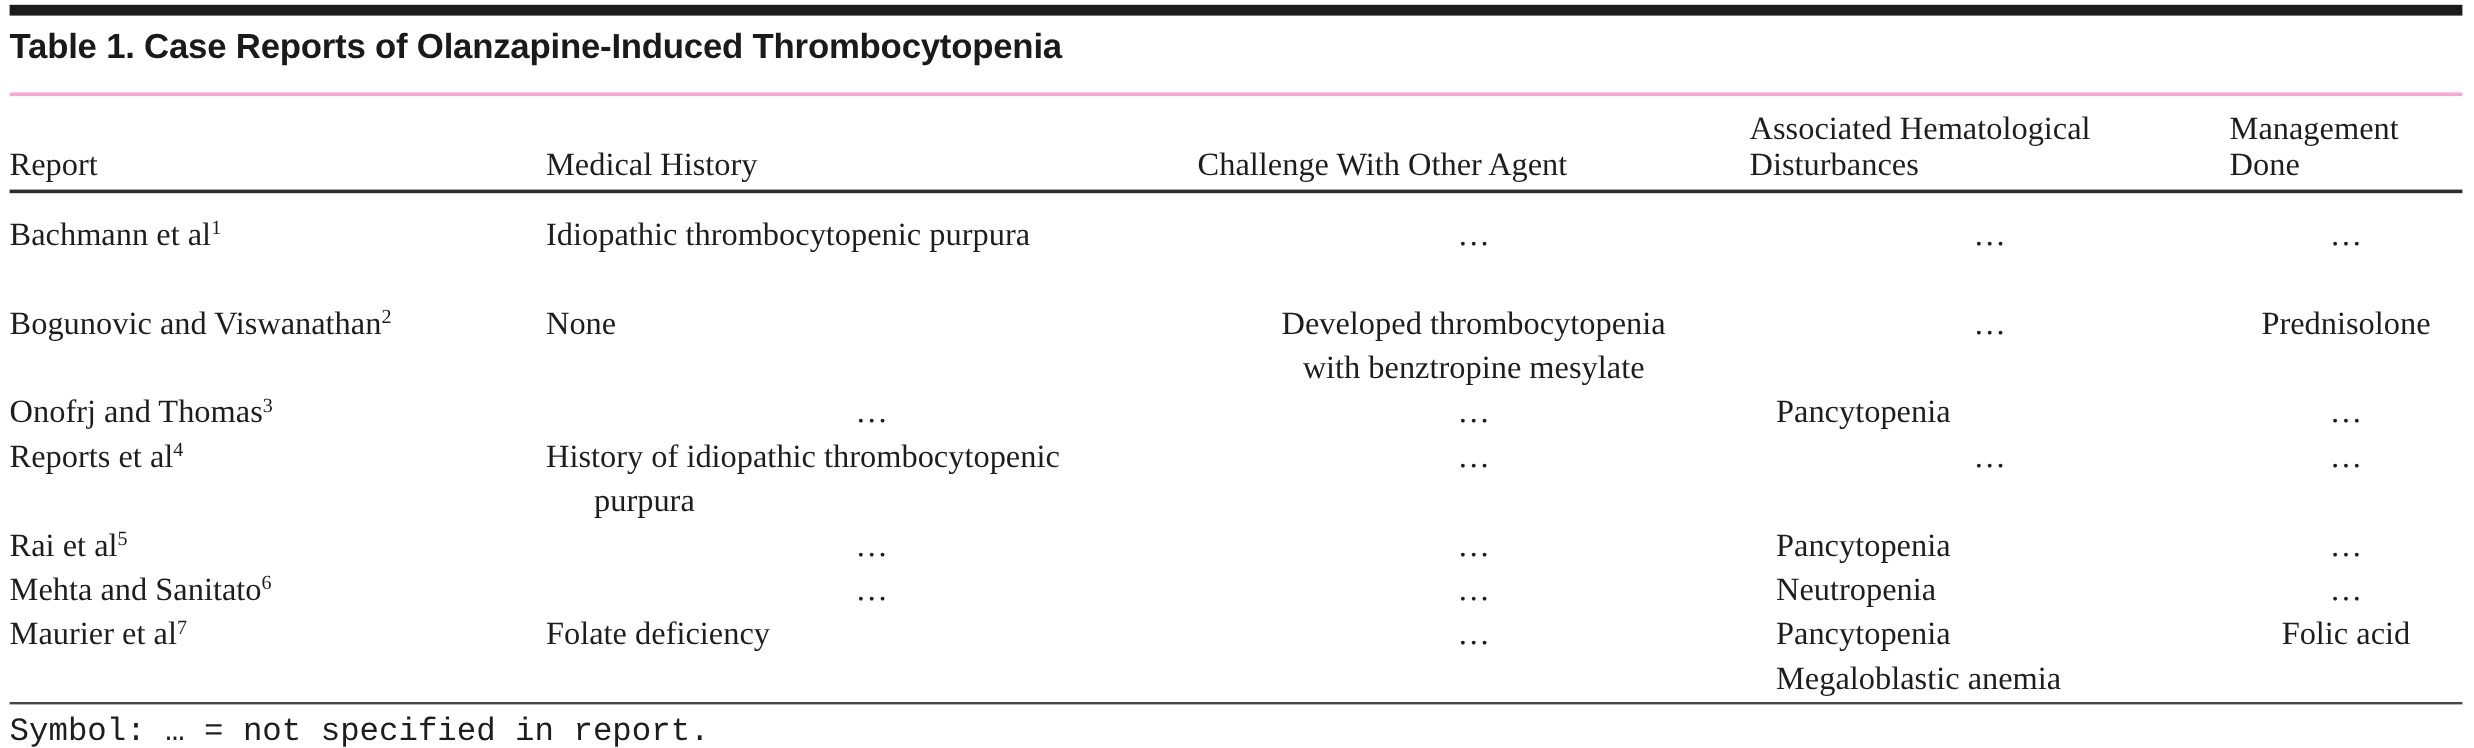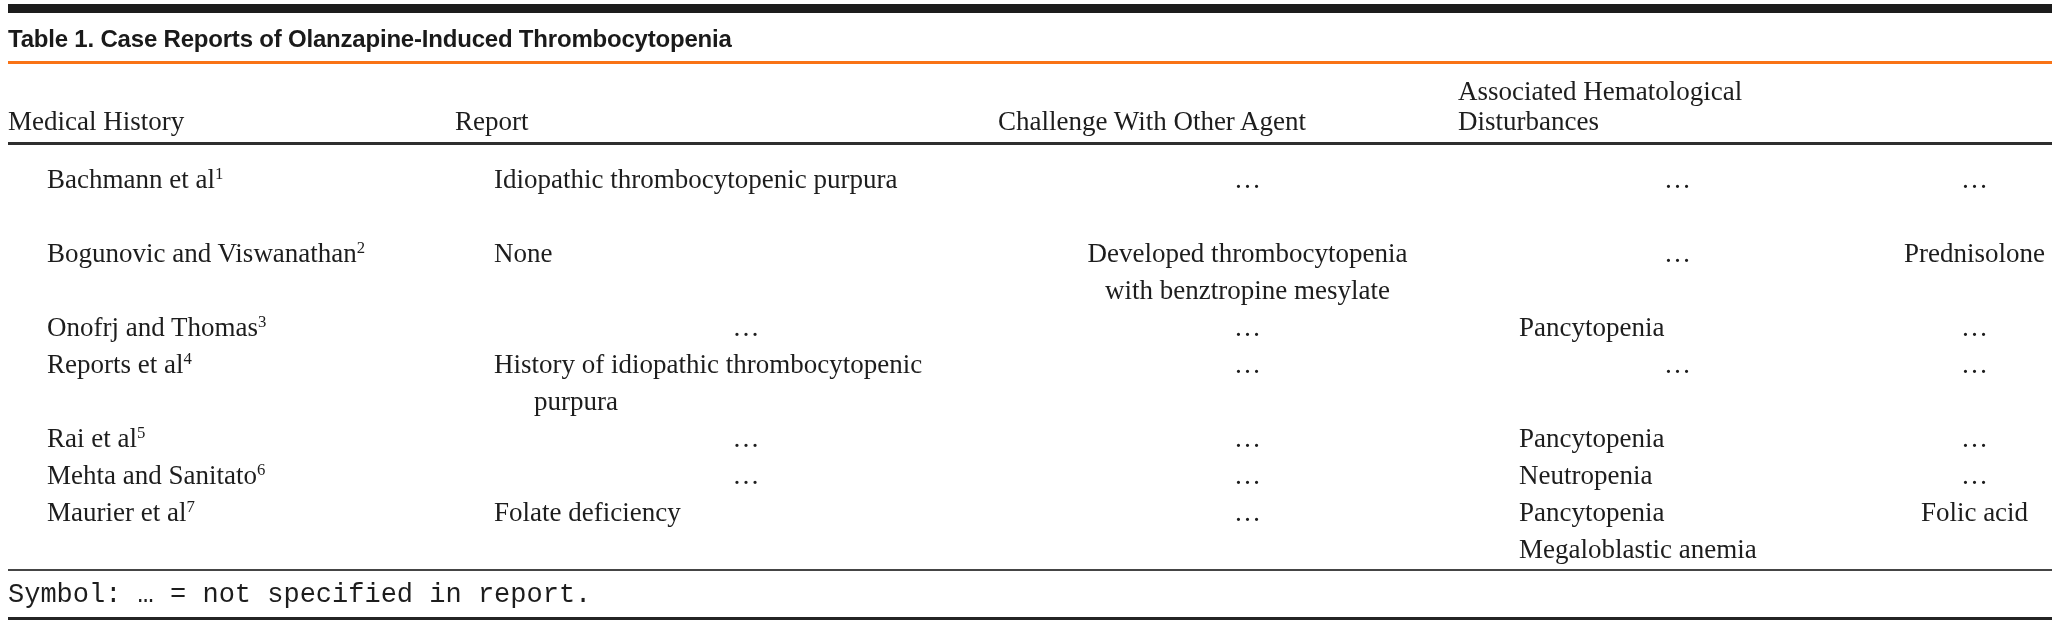--- a/index.html
+++ b/index.html
@@ -12,44 +12,44 @@
     overflow:hidden;
   }
   #content { margin-left:8px; width:2044px; }
 
   .topbar { margin-top:4px; height:9px; background:#1c1c1c; }
 
   .title {
     margin-top:9px;
     font-family:"Liberation Sans", sans-serif;
     font-weight:bold;
-    font-size:24px;
+    font-size:29px;
     line-height:34px;
     letter-spacing:-0.2px;
     color:#1a1a1a;
-    padding-bottom:5px;
-    border-bottom:3px solid #f97316;
+    padding-bottom:21px;
+    border-bottom:3px solid #f9a8d4;
   }
 
   .grid5 { display:grid; grid-template-columns:447px 543px 460px 400px 194px; }
 
   .thead {
     align-items:end;
     padding:12px 0 6px 0;
     border-bottom:3px solid #2e2e2e;
     font-size:27px;
     line-height:30px;
   }
   .hcell { text-align:left; white-space:pre-line; }
   .hcell.h1 { text-align:left; }
 
   .tbody { padding-top:16px; font-size:27px; line-height:37px; }
   .row { align-items:start; }
   .row.sp { padding-bottom:37px; }
-  .cell { white-space:pre-line;margin-left:39px; }
+  .cell { white-space:pre-line; }
   .c1 { text-align:left; }
   .c2.hang { padding-left:40px; text-indent:-40px; }
   .c2.dots { text-align:center; }
   .c3 { text-align:center; }
   .c4.txt { padding-left:22px; }
   .c4.dots-c { text-align:center; }
   .c5 { text-align:center; }
 
   sup {
     font-size:0.62em;
@@ -73,25 +73,27 @@
 <body>
 
 <div id="page">
   <div id="content">
 
     <div class="topbar"></div>
 
     <div class="title">Table 1. Case Reports of Olanzapine-Induced Thrombocytopenia</div>
 
     <div class="thead grid5">
+      <div class="hcell h1">Report</div>
       <div class="hcell">Medical History</div>
-      <div class="hcell h1">Report</div>
       <div class="hcell">Challenge With Other Agent</div>
       <div class="hcell">Associated Hematological
 Disturbances</div>
+      <div class="hcell">Management
+Done</div>
     </div>
 
     <div class="tbody">
 
       <div class="row sp grid5">
         <div class="cell c1"><span>Bachmann et al</span><sup>1</sup></div>
         <div class="cell c2 hang">Idiopathic thrombocytopenic purpura</div>
         <div class="cell c3">…</div>
         <div class="cell c4 dots-c">…</div>
         <div class="cell c5">…</div>

